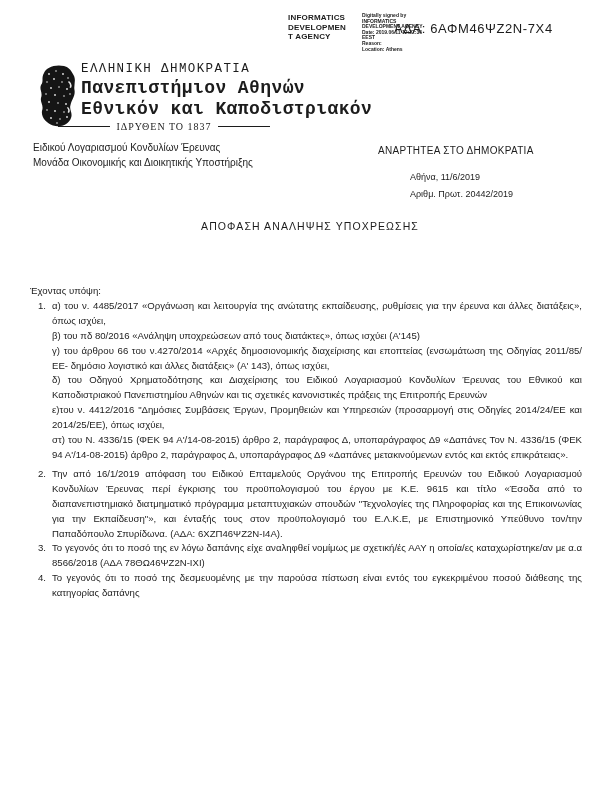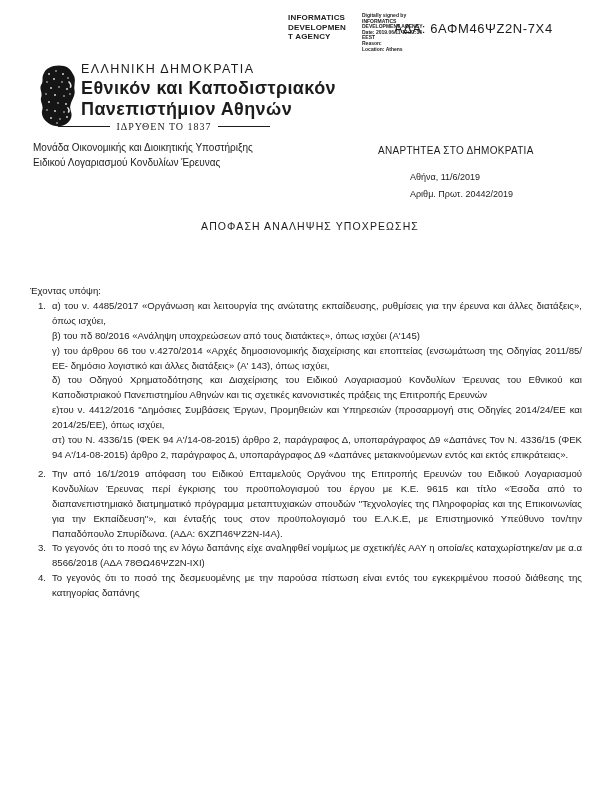--- a/index.html
+++ b/index.html
@@ -9,21 +9,21 @@
     margin:0 auto;
   }
   
   .ada-code{position:absolute;left:394px;top:21px;font-size:13px;letter-spacing:.6px;white-space:nowrap;}
   
   .sig-block{position:absolute;left:288px;top:13px;display:flex;gap:16px;}
   .sig-agency{width:58px;font-weight:bold;font-size:8px;line-height:9.5px;letter-spacing:.2px;}
   .sig-details{font-size:5px;line-height:5.6px;font-weight:bold;color:#222;}
   
   .logo{position:absolute;left:36px;top:65px;width:42px;height:63px;}
-  .hdr-text{position:absolute;left:81px;top:62px;font-family:Liberation Sans, sans-serif;}
+  .hdr-text{position:absolute;left:81px;top:62px;font-family:Liberation Mono, monospace;}
   .hdr-republic{font-size:12.5px;letter-spacing:1.4px;margin-bottom:2px;}
   .hdr-univ{font-size:18px;font-weight:bold;letter-spacing:.4px;line-height:21px;}
   .founded-row{position:absolute;left:58px;top:121px;width:212px;display:flex;align-items:center;font-family:"Liberation Serif",serif;font-size:10px;letter-spacing:1px;white-space:nowrap;}
   .founded-row .rule{flex:1;height:1.6px;background:#1c1c1c;}
   .founded-row .founded-label{padding:0 6px;}
   .unit-block{position:absolute;left:33px;top:141px;font-size:10px;line-height:14.5px;}
   .posted-label{position:absolute;left:378px;top:145px;font-size:10px;letter-spacing:.3px;white-space:nowrap;}
   .city-date{position:absolute;left:410px;top:172px;font-size:9px;white-space:nowrap;}
   .protocol{position:absolute;left:410px;top:189px;font-size:9px;white-space:nowrap;}
   
@@ -90,33 +90,33 @@
           <circle cx="31" cy="52" r="0.9"></circle>
           <circle cx="21" cy="58" r="0.8"></circle>
         <path d="M33 16 q4 3 2 7 l-1.5 -0.6 q1.5 -3 -1.5 -5.4 Z"></path>
         <path d="M32 42 q3 3 1 6 l-1.4 -0.7 q1.6 -2.4 -0.8 -4.5 Z"></path>
       </g>
     </svg>
   </div>
 
   <div class="hdr-text">
     <div class="hdr-republic">ΕΛΛΗΝΙΚΗ ΔΗΜΟΚΡΑΤΙΑ</div>
+    <div class="hdr-univ">Πανεπιστήμιον Αθηνών</div>
     <div class="hdr-univ">Εθνικόν και Καποδιστριακόν</div>
-    <div class="hdr-univ">Πανεπιστήμιον Αθηνών</div>
   </div>
 
   <div class="founded-row">
     <span class="rule"></span>
     <span class="founded-label">ΙΔΡΥΘΕΝ ΤΟ 1837</span>
     <span class="rule"></span>
   </div>
 
   <div class="unit-block">
+    <div>Ειδικού Λογαριασμού Κονδυλίων Έρευνας</div>
     <div>Μονάδα Οικονομικής και Διοικητικής Υποστήριξης</div>
-    <div>Ειδικού Λογαριασμού Κονδυλίων Έρευνας</div>
   </div>
 
   <div class="posted-label">ΑΝΑΡΤΗΤΕΑ ΣΤΟ ΔΗΜΟΚΡΑΤΙΑ</div>
   <div class="city-date">Αθήνα, 11/6/2019</div>
   <div class="protocol">Αριθμ. Πρωτ. 20442/2019</div>
 
   <div class="doc-title">ΑΠΟΦΑΣΗ ΑΝΑΛΗΨΗΣ ΥΠΟΧΡΕΩΣΗΣ</div>
 
   <div class="content">
     <p class="intro">Έχοντας υπόψη:</p>

